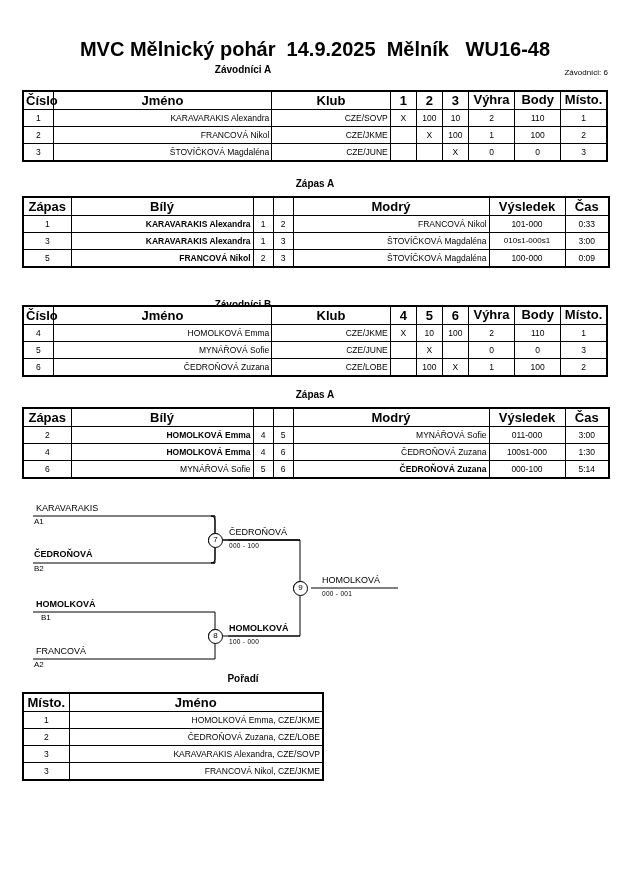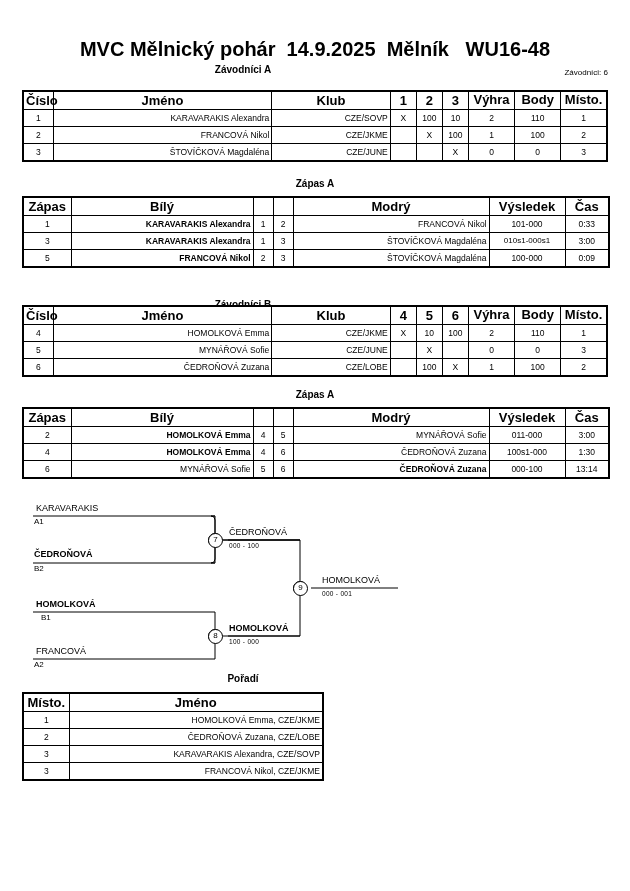--- a/index.html
+++ b/index.html
@@ -360,21 +360,21 @@
         <td class="c">100s1-000</td>
         <td class="c">1:30</td>
       </tr>
       <tr>
         <td class="c">6</td>
         <td class="l">MYNÁŘOVÁ Sofie</td>
         <td class="c">5</td>
         <td class="c">6</td>
         <td class="l b">ČEDROŇOVÁ Zuzana</td>
         <td class="c">000-100</td>
-        <td class="c">13:14</td>
+        <td class="c">5:14</td>
       </tr>
     </tbody>
   </table>
 
   <svg class="bracket" width="630" height="891">
 
     <line x1="33" y1="516" x2="215" y2="516" stroke="#000" stroke-width="1"></line>
     <line x1="33" y1="563" x2="215" y2="563" stroke="#000" stroke-width="1"></line>
     <line x1="33" y1="612" x2="215" y2="612" stroke="#000" stroke-width="1"></line>
     <line x1="33" y1="659" x2="215" y2="659" stroke="#000" stroke-width="1"></line>

